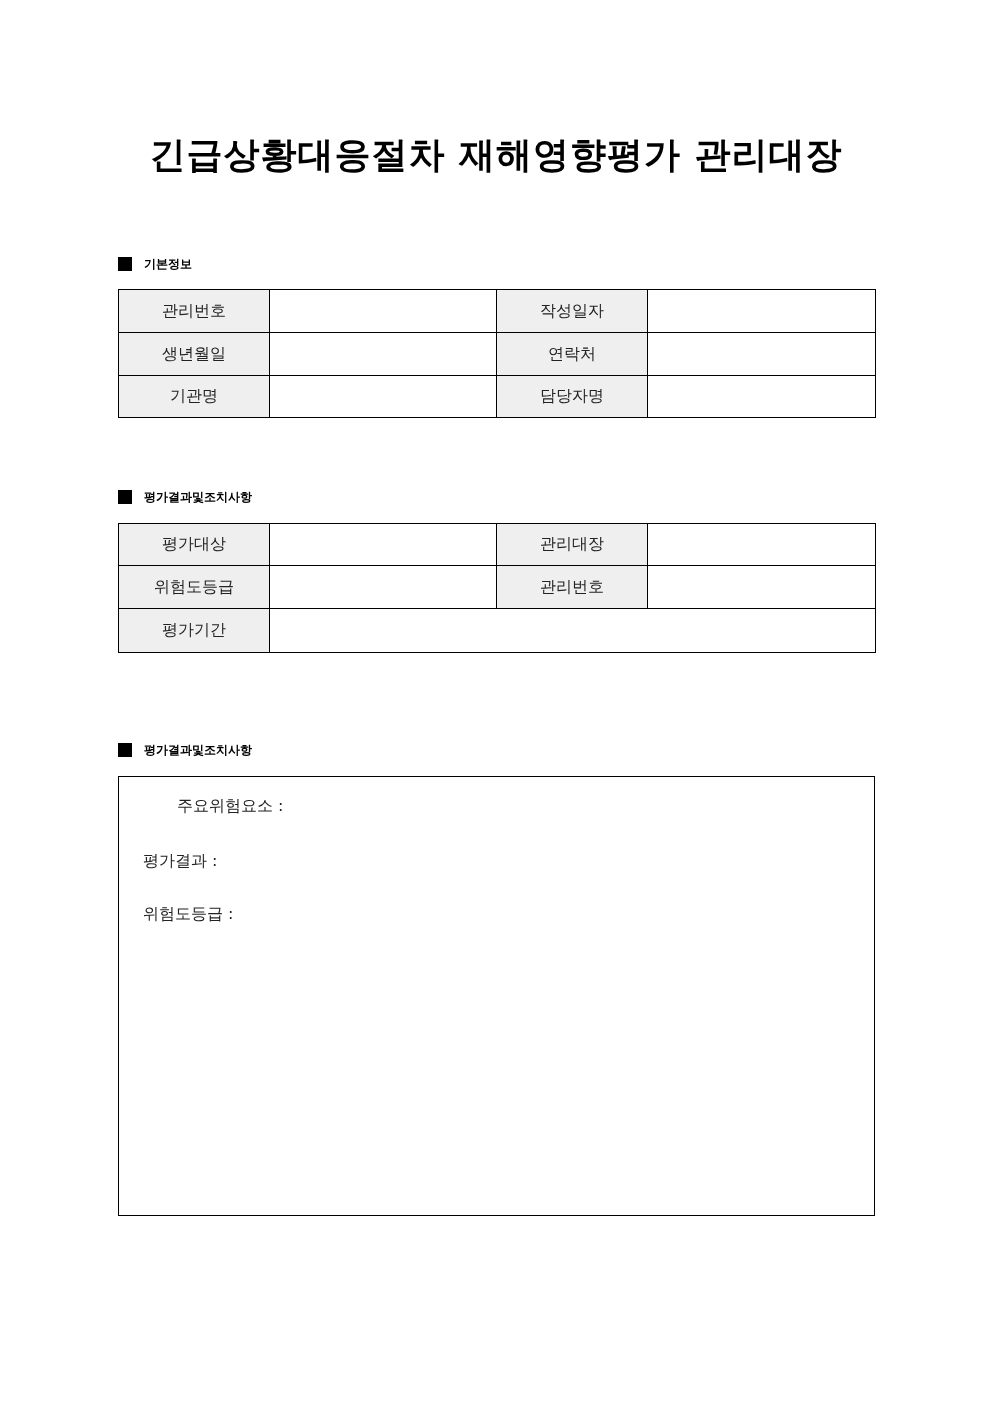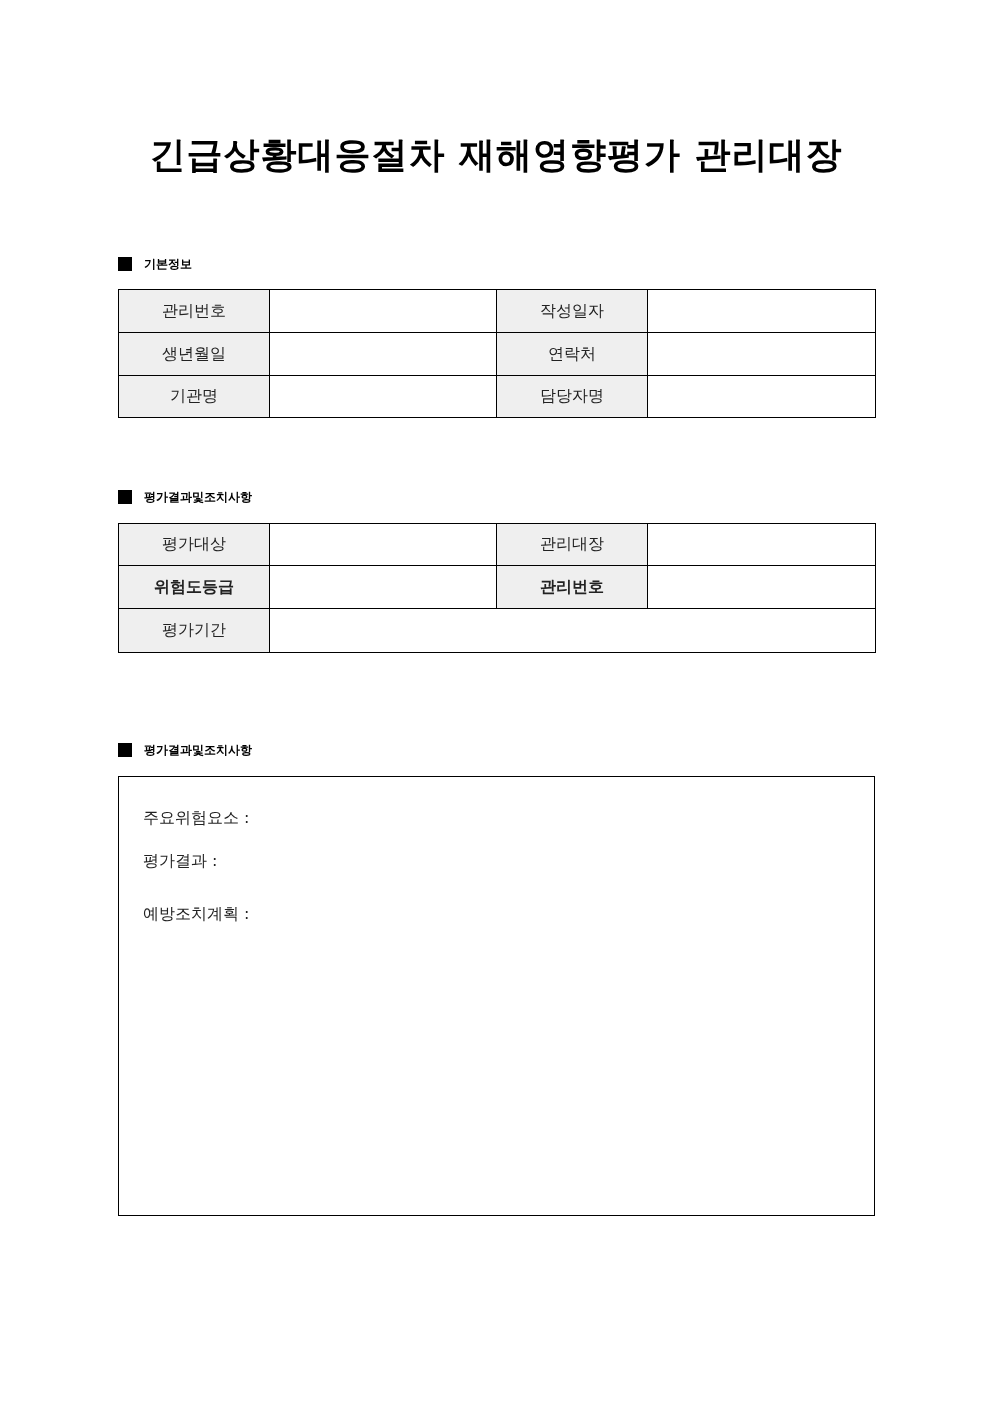--- a/index.html
+++ b/index.html
@@ -63,34 +63,34 @@
       <col style="width:151px">
       <col style="width:228px">
     </colgroup>
   <tbody>
       <tr style="height:42px;">
     <td class="label">평가대상</td>
     <td class="value"></td>
     <td class="label">관리대장</td>
     <td class="value"></td>
   </tr>
-  <tr style="height:43px;font-weight:bold;">
+  <tr style="height:43px;">
     <td class="label">위험도등급</td>
     <td class="value"></td>
     <td class="label">관리번호</td>
     <td class="value"></td>
   </tr>
   <tr style="height:44px;">
     <td class="label">평가기간</td>
     <td class="value" colspan="3"></td>
   </tr>
 </tbody>
   </table>
 
 <div class="section-heading" style="top:738px;">
   <span class="bullet"></span>
   <span>평가결과및조치사항</span>
 </div>
 <div class="result-box">
-  <div class="result-line" style="top:30px;">주요위험요소 :</div>
+  <div class="result-line" style="top:18px;margin-left:34px;">주요위험요소 :</div>
   <div class="result-line" style="top:73px;">평가결과 :</div>
-  <div class="result-line" style="top:126px;">예방조치계획 :</div>
+  <div class="result-line" style="top:126px;">위험도등급 :</div>
 </div>
 
 </body></html>

